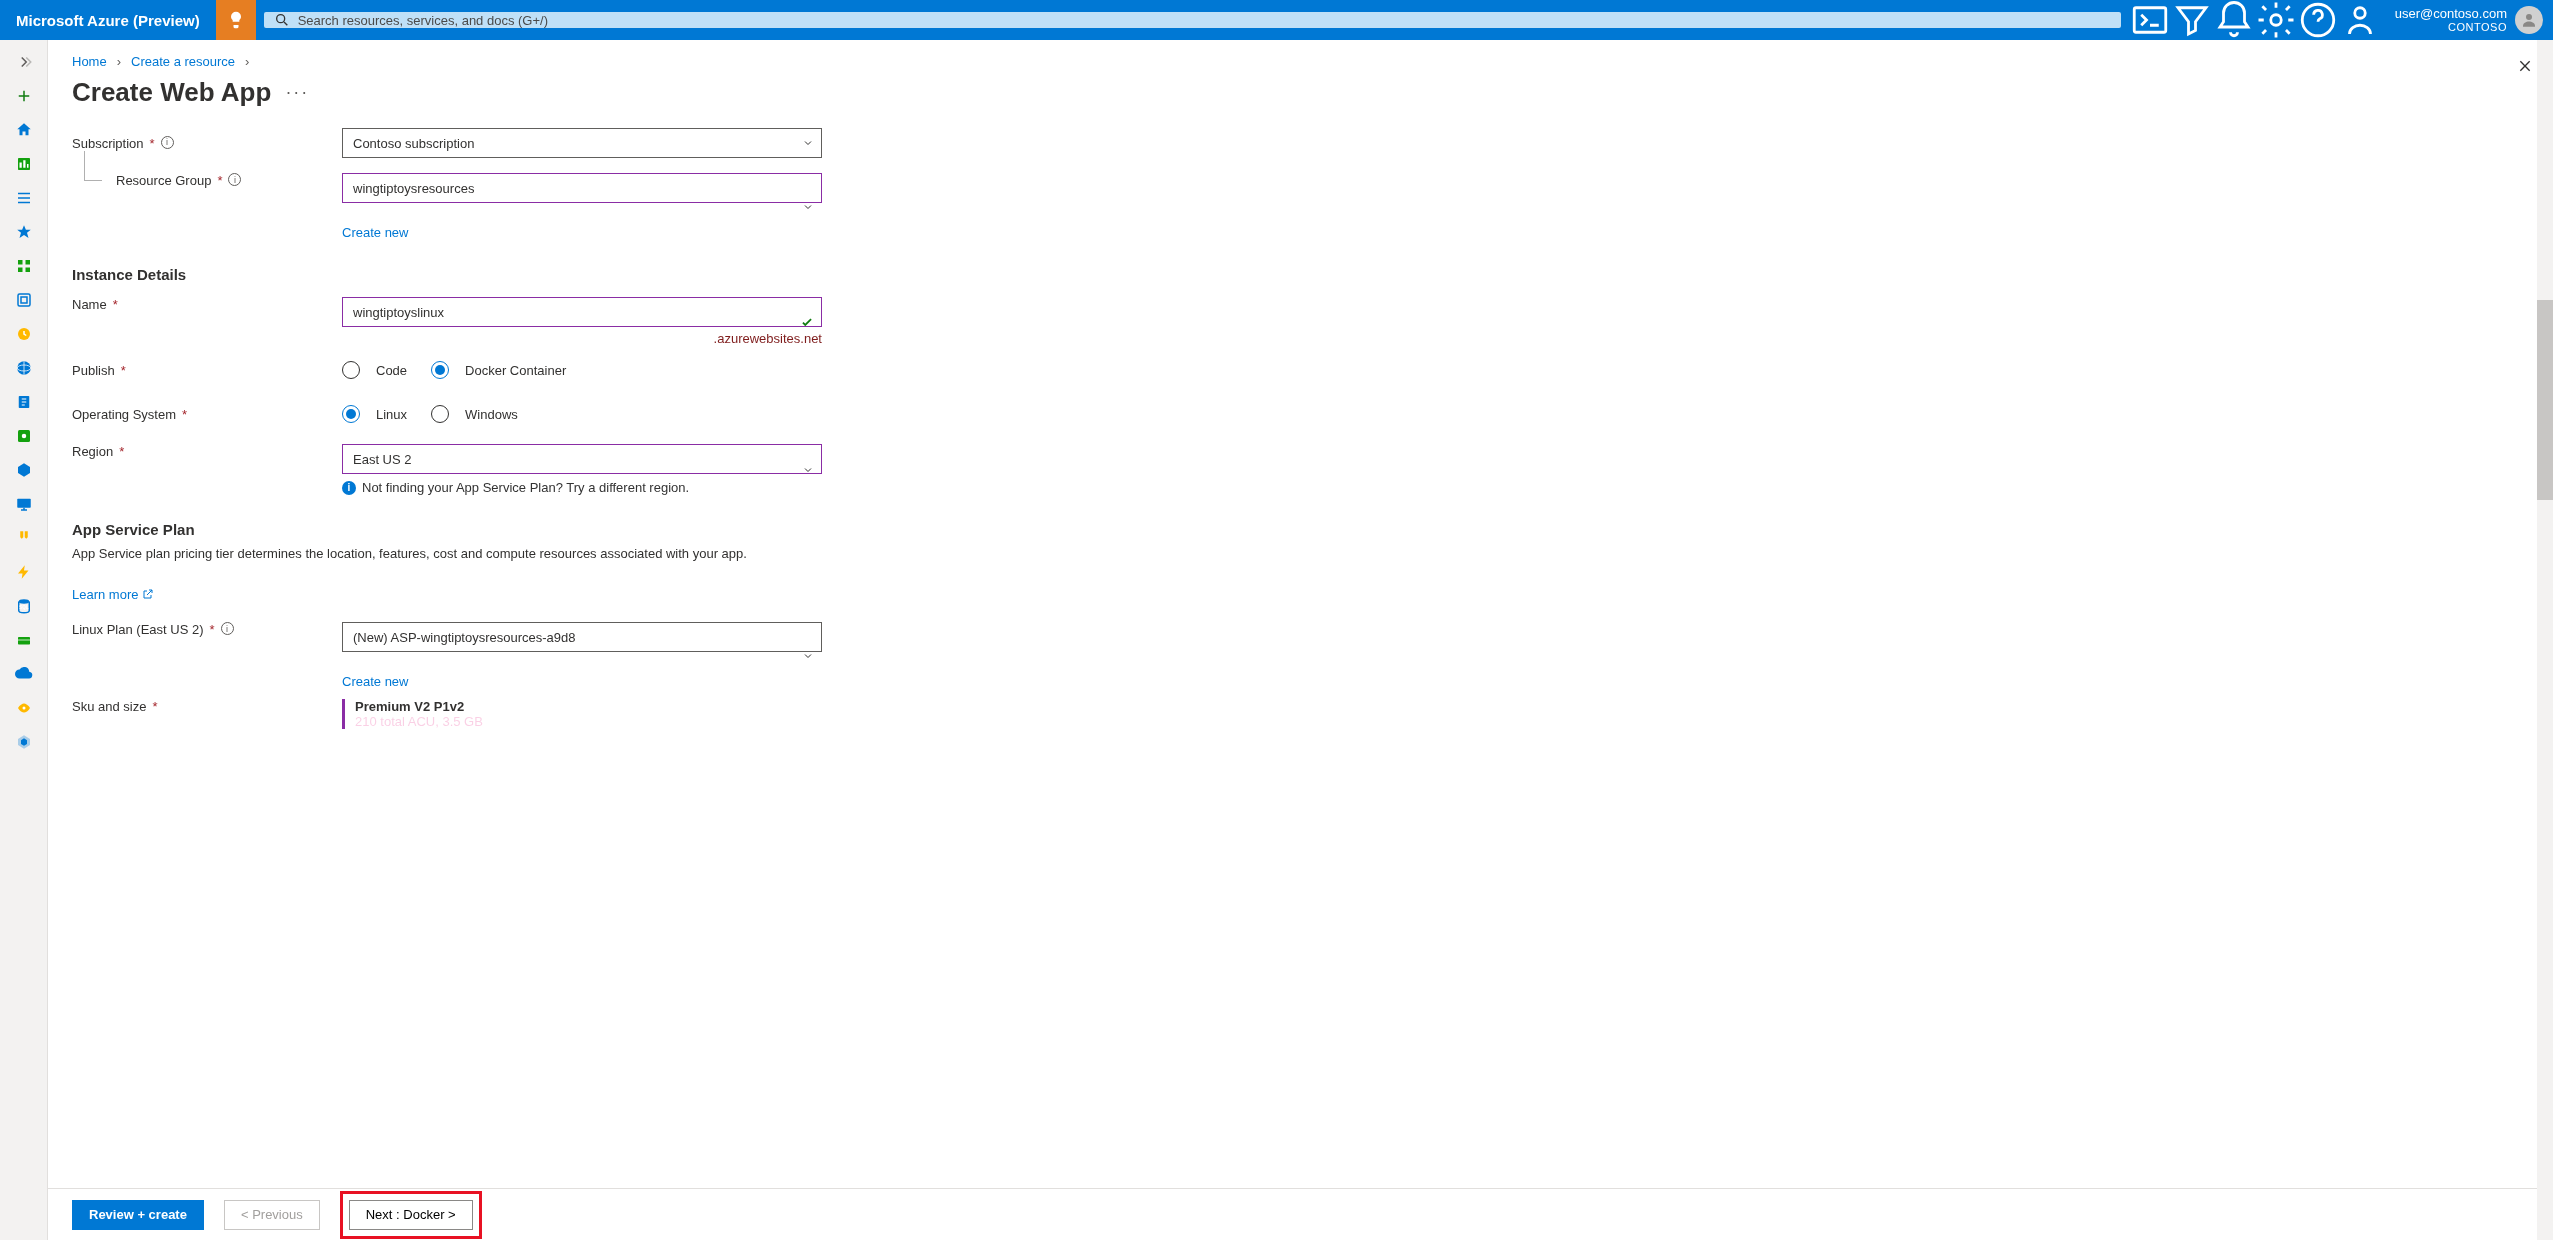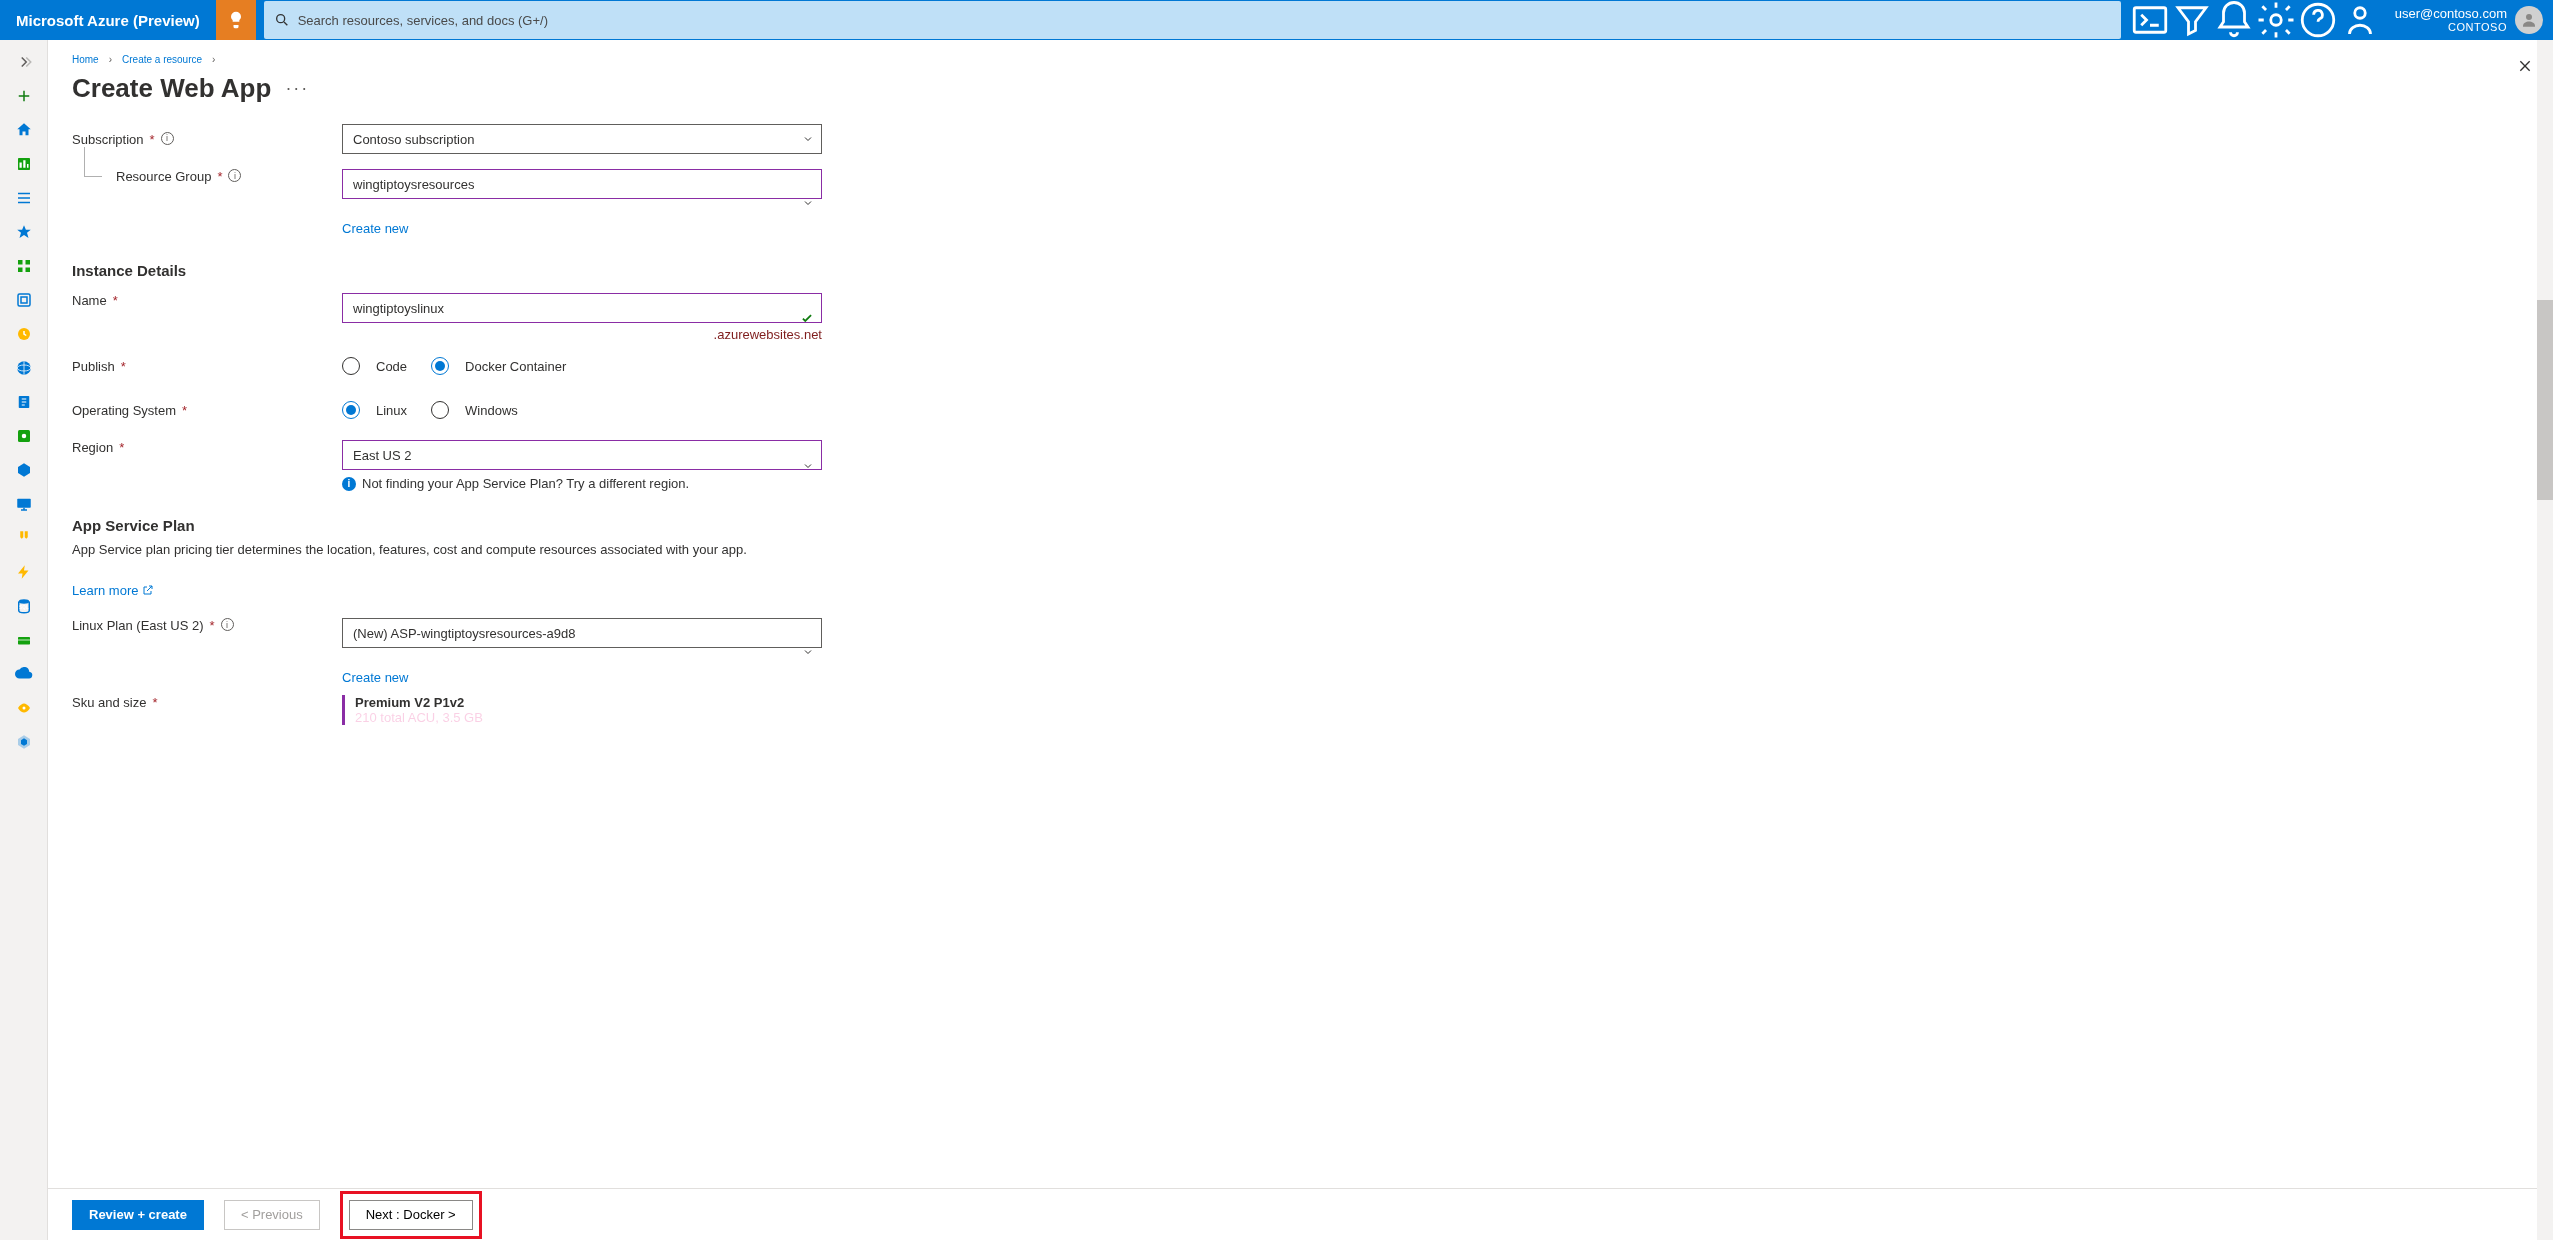--- a/index.html
+++ b/index.html
@@ -30,21 +30,21 @@
     background: #e67e22;
     display:flex;align-items:center;justify-content:center;
   }
   .preview-badge svg { width:20px;height:20px;fill:#fff; }
   .search-wrap {
     flex: 1;
     padding: 4px 8px;
   }
   .search {
     width: 100%;
-    height: 38px;
+    height: 16px;
     border: none;
     border-radius: 2px;
     background: #bfe0f7;
     padding: 0 12px 0 34px;
     font-size: 13px;
     color: #333;
   }
   .search-wrap { position:relative; }
   .search-icon {
     position:absolute; left:18px; top:50%; transform:translateY(-50%);
@@ -76,21 +76,21 @@
     display:flex;flex-direction:column;align-items:center;
     padding-top:6px;gap:2px;
     border-right:1px solid #e1dfdd;
   }
   .rail-item{
     width:40px;height:32px;display:flex;align-items:center;justify-content:center;
     cursor:pointer;border-radius:2px;
   }
   .rail-item svg{width:18px;height:18px;}
   .main { flex:1; overflow:auto; position:relative; padding: 14px 24px 60px 24px; }
-  .breadcrumb { font-size:10px; color:#605e5c; margin-bottom:8px; display:flex;align-items:center;gap:10px;}
+  .breadcrumb { font-size:13px; color:#605e5c; margin-bottom:8px; display:flex;align-items:center;gap:10px;}
   .breadcrumb a { color:#0078d4; text-decoration:none; cursor:pointer;}
   .chev { color:#605e5c; }
   .page-head { display:flex; align-items:center; gap:14px; margin-bottom:15px;}
   h1 { font-size:26px; font-weight:600; }
   .more { font-size:18px; color:#605e5c; cursor:pointer; letter-spacing:2px;}
   .close-x { position:absolute; top:18px; right:20px; cursor:pointer;}
   .form { max-width: 860px; }
   .row { display:flex; align-items:center; min-height:40px; margin-bottom:4px;}
   .row.top { align-items:flex-start; padding-top:6px;}
   .label { width:270px; padding-right:12px; font-size:13px; display:flex;align-items:flex-start;gap:6px;}

